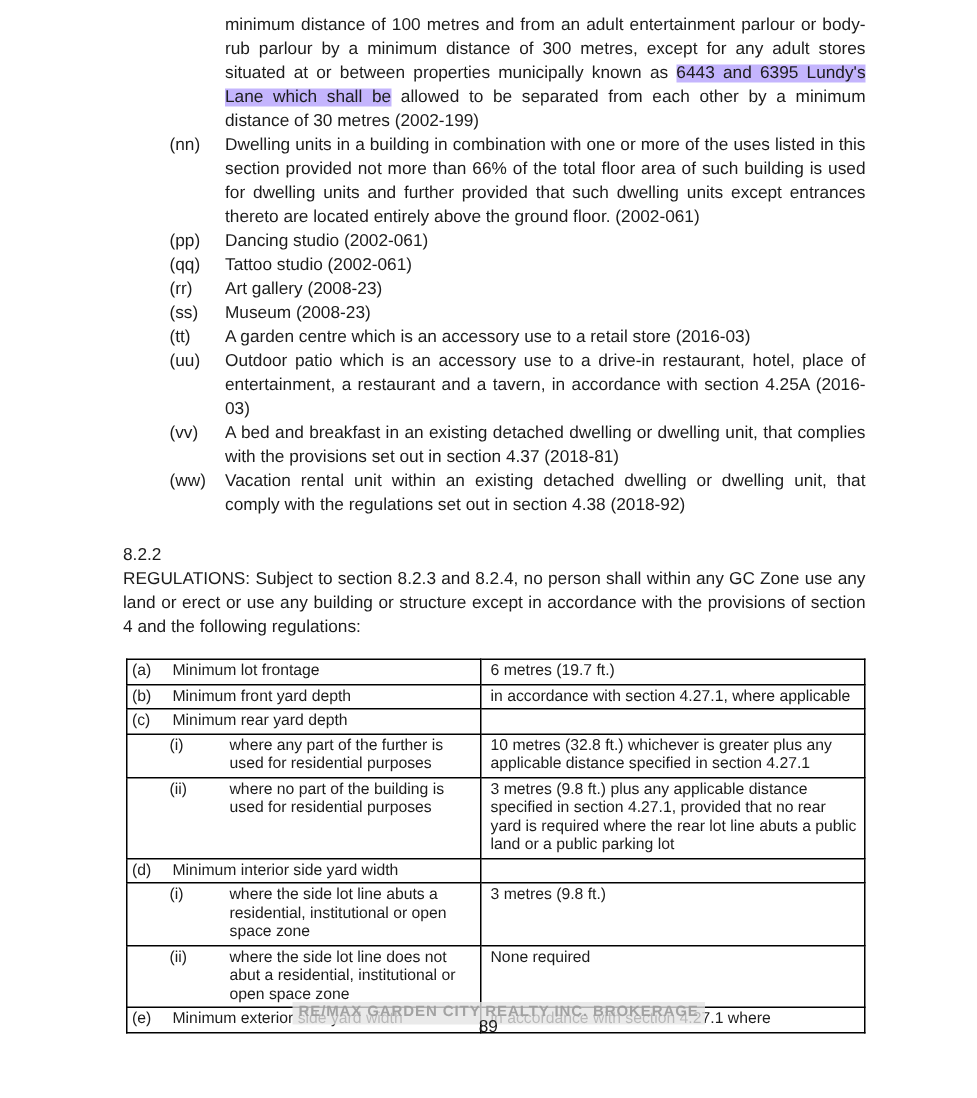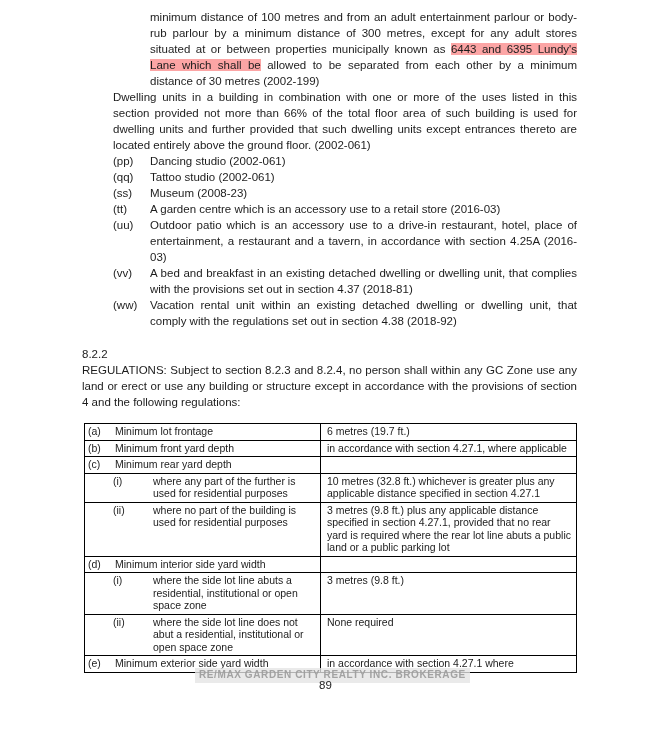--- a/index.html
+++ b/index.html
@@ -12,21 +12,21 @@
     font-family: "Liberation Sans", sans-serif;
     color: #1c1c1c;
     overflow: hidden;
   }
   .intro {
     margin: 9px 74px 0 150px;
     font-size: 11.5px;
     line-height: 16px;
     text-align: justify;
   }
-  .hl { background: #fca5a5; }
+  .hl { background: #c4b5fd; }
   .use-list { margin: 0 74px 0 113px; }
   .list-item { display: flex; }
   .list-marker {
     width: 37px;
     flex: none;
     font-size: 11.5px;
     line-height: 16px;
   }
   .list-text {
     flex: 1;
@@ -92,29 +92,34 @@
 </style>
 </head>
 <body>
 
 <div class="page">
 
   <p class="intro" id="intro"><span>minimum distance of 100 metres and from an adult entertainment parlour or body-rub parlour by a minimum distance of 300 metres, except for any adult stores situated at or between properties municipally known as </span><span class="hl">6443 and 6395 Lundy's</span><span> </span><span class="hl">Lane which shall be</span><span> allowed to be separated from each other by a minimum distance of 30 metres (2002-199)</span></p>
 
   <div class="use-list" id="use-list">
       <div class="list-item">
+        <span class="list-marker">(nn)</span>
         <span class="list-text">Dwelling units in a building in combination with one or more of the uses listed in this section provided not more than 66% of the total floor area of such building is used for dwelling units and further provided that such dwelling units except entrances thereto are located entirely above the ground floor. (2002-061)</span>
       </div>
       <div class="list-item">
         <span class="list-marker">(pp)</span>
         <span class="list-text">Dancing studio (2002-061)</span>
       </div>
       <div class="list-item">
         <span class="list-marker">(qq)</span>
         <span class="list-text">Tattoo studio (2002-061)</span>
+      </div>
+      <div class="list-item">
+        <span class="list-marker">(rr)</span>
+        <span class="list-text">Art gallery (2008-23)</span>
       </div>
       <div class="list-item">
         <span class="list-marker">(ss)</span>
         <span class="list-text">Museum (2008-23)</span>
       </div>
       <div class="list-item">
         <span class="list-marker">(tt)</span>
         <span class="list-text">A garden centre which is an accessory use to a retail store (2016-03)</span>
       </div>
       <div class="list-item">

